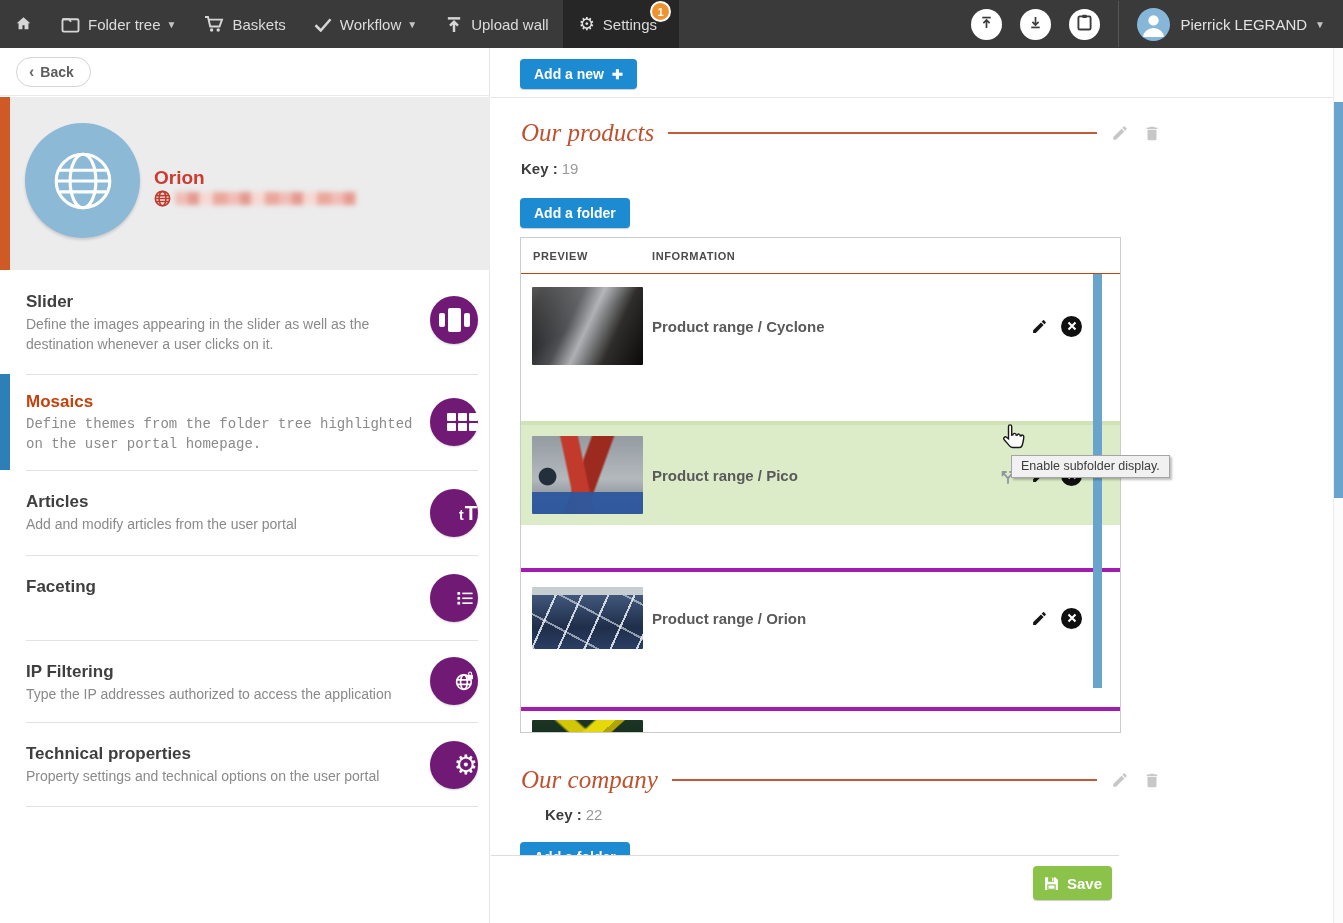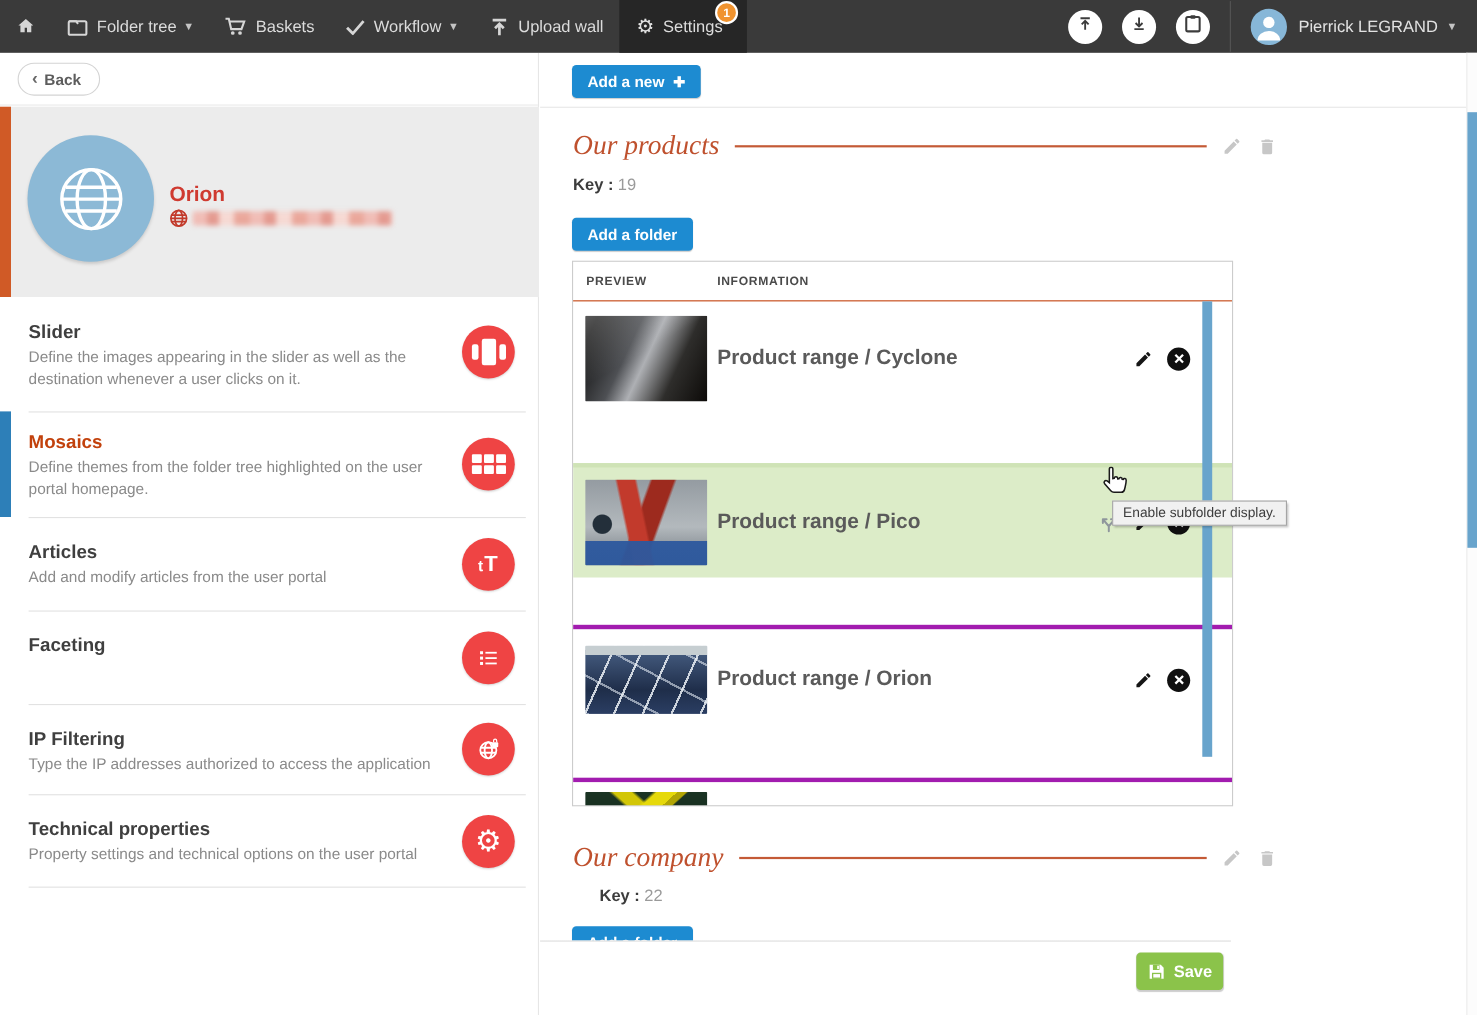--- a/index.html
+++ b/index.html
@@ -29,21 +29,21 @@
   .profile-card { position:absolute; left:10px; top:49px; width:480px; height:173px; background:#ececec; }
   .profile-avatar { position:absolute; left:15px; top:26px; width:115px; height:115px; border-radius:50%; background:#8cb9d6; display:flex; align-items:center; justify-content:center; box-shadow:0 2px 3px rgba(0,0,0,.15); }
   .profile-name { position:absolute; left:144px; top:70px; color:#cf3a30; font-size:19px; font-weight:bold; }
   .profile-link { position:absolute; left:144px; top:93px; display:flex; align-items:center; gap:4px; }
   .redacted { width:182px; height:13px; border-radius:2px; filter:blur(2.5px); background:repeating-linear-gradient(90deg,#f0bdb6 0 13px,#e49a90 13px 24px,#f6d9d3 24px 38px,#eaa79b 38px 52px); }
 
   .side-item { position:absolute; left:0; width:490px; cursor:pointer;padding-left:39px; }
   .side-item + .side-item .si-line { position:absolute; left:26px; right:12px; top:0; height:1px; background:#e2e2e2; }
   .si-title { position:absolute; left:26px; top:22px; font-size:17px; font-weight:bold; color:#3f3f3f; }
   .si-desc { position:absolute; left:26px; top:44px; width:392px; font-size:14px; line-height:1.45; color:#8a8a8a; }
-  .si-circle { position:absolute; right:22px; width:48px; height:48px; border-radius:50%; background:#ef4444; display:flex; align-items:center; justify-content:center; box-shadow:0 1px 2px rgba(0,0,0,.18); }
+  .si-circle { position:absolute; right:12px; width:48px; height:48px; border-radius:50%; background:#701a75; display:flex; align-items:center; justify-content:flex-end; box-shadow:0 1px 2px rgba(0,0,0,.18); }
   .side-item.active .si-title { color:#c2410c; }
   .active-strip { position:absolute; left:0; top:0; width:10px; height:100%; background:#2d7fb8; }
   .divider-bottom { position:absolute; left:26px; right:12px; bottom:0; height:1px; background:#e2e2e2; }
 
   .icon-slider span { position:absolute; background:#fff; border-radius:2px; }
   .icon-slider { position:relative; width:48px; height:48px; }
   .icon-slider .c { left:18px; top:12px; width:13px; height:24px; }
   .icon-slider .l { left:9px;  top:17px; width:6px;  height:14px; }
   .icon-slider .r { left:34px; top:17px; width:6px;  height:14px; }
   .icon-grid { display:grid; grid-template-columns:repeat(3,9px); grid-template-rows:repeat(2,8px); gap:2px; }
@@ -70,21 +70,21 @@
 
   .folder-table { position:absolute; left:29px; top:189px; width:601px; height:496px; border:1px solid #cccccc; background:#fff; }
   .thead { position:relative; height:36px; border-bottom:1px solid #c2410c; }
   .th { position:absolute; top:12px; font-size:11px; font-weight:bold; color:#4a4a4a; letter-spacing:.6px; }
   .th-preview { left:12px; } .th-info { left:131px; }
   .tbody { position:relative; height:458px; overflow:hidden; }
   .trow { position:relative; display:flex; align-items:center; }
   .trow + .trow { border-top:4px solid #a21caf;margin-top:43px; }
   .trow.green { background:#dcecc8; border-top-color:#cfe3b6; }
   .thumb { position:absolute; left:11px; width:111px; border-radius:1px; overflow:hidden; }
-  .row-label { margin-left:131px; font-size:19px; font-weight:bold; color:#5a5a5a; padding-right:150px; }
+  .row-label { margin-left:131px; font-size:15px; font-weight:bold; color:#5a5a5a; padding-right:150px; }
   .row-actions { position:absolute; right:38px; display:flex; align-items:center; gap:13px; }
   .xcircle { width:21px; height:21px; border-radius:50%; background:#101010; display:flex; align-items:center; justify-content:center; }
   .tscrollbar { position:absolute; right:18px; top:36px; width:9px; height:414px; background:#68a4cc; }
 
   
   .thumb-cyclone { height:78px; background:
     linear-gradient(150deg, rgba(255,255,255,.30), transparent 45%),
     linear-gradient(115deg,#101010 8%,#4e5054 36%,#aeb0b4 50%,#2e2d2b 72%,#0c0a08 100%); }
   .thumb-pico { height:78px; background:
     linear-gradient(180deg, rgba(0,0,0,0) 72%, rgba(44,88,158,.95) 72%),
@@ -257,21 +257,21 @@
             <span class="c"></span>
             <span class="l"></span>
             <span class="r"></span>
           </span>
       </div>
     </div>
     <div class="side-item active" style="top:326px;height:96px;">
       <span class="si-line"></span>
       <div class="active-strip"></div>
       <div class="si-title" style="top:18px;">Mosaics</div>
-      <div class="si-desc" style="top:40px;">Define themes from the folder tree highlighted on the user portal homepage.</div>
+      <div class="si-desc" style="top:40px;font-family:Liberation Mono, monospace;">Define themes from the folder tree highlighted on the user portal homepage.</div>
       <div class="si-circle" style="top:24px;">
         <span class="icon-grid">
             <i></i>
             <i></i>
             <i></i>
             <i></i>
             <i></i>
             <i></i>
           </span>
       </div>

